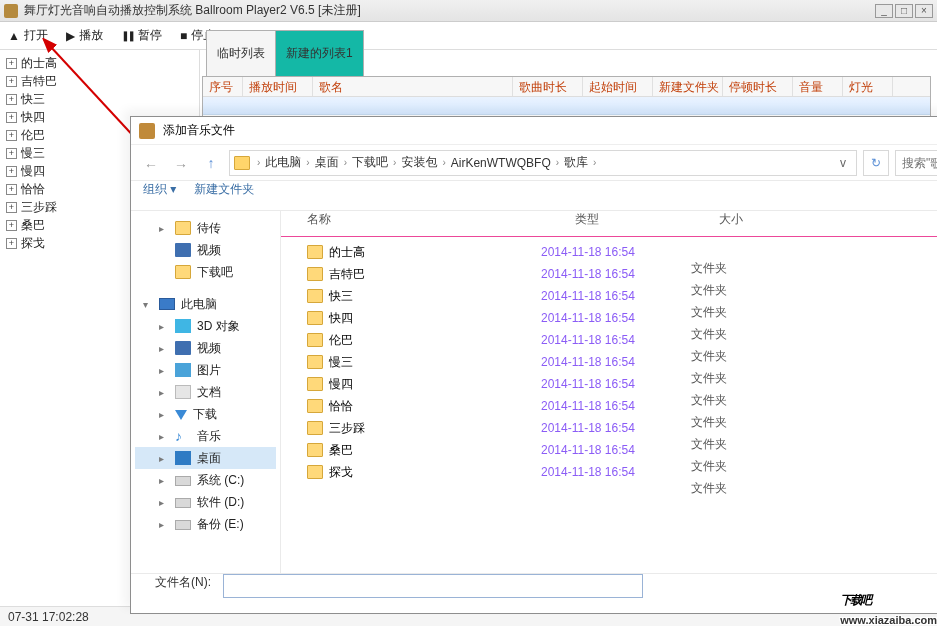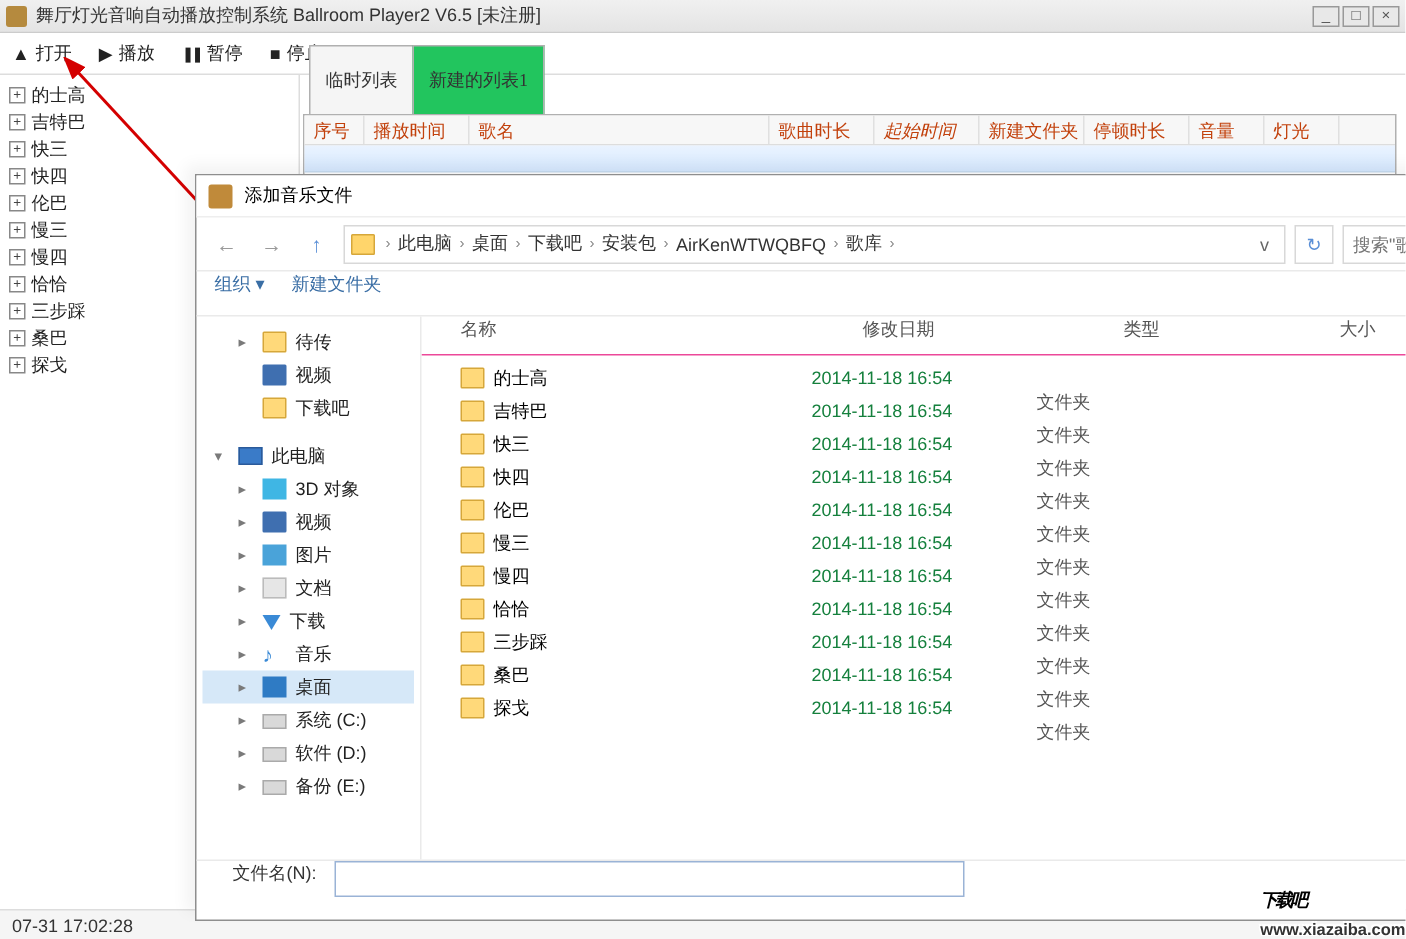--- a/index.html
+++ b/index.html
@@ -17,21 +17,21 @@
 .tb-icon { display:inline-block; }
 
 .app-body { display: flex; height: calc(100% - 22px - 28px - 20px); }
 .tree-panel { width: 200px; border-right: 1px solid #ddd; padding: 4px 6px; background:#fff; }
 .tree-item { display:flex; align-items:center; height:18px; color:#222; cursor:pointer; }
 .tree-item .plus { width:11px; height:11px; border:1px solid #888; display:inline-flex; align-items:center; justify-content:center; font-size:9px; line-height:1; margin-right:4px; color:#444; }
 
 .right-panel { flex:1; display:flex; flex-direction:column; padding: 0 6px 6px 2px; }
 .tabs-row { display:flex; height:22px; align-items:flex-end; margin-left:4px; margin-top:4px; }
 .tab { border:1px solid #b0b0b0; border-bottom:none; padding:14px 10px; background:#f5f5f5; color:#333; margin-right:-1px; position:relative; }
-.tab.active { background:#22c55e; z-index:2;font-family:Liberation Serif, serif; }
+.tab.active { background:#14b8a6; z-index:2; }
 .list-box { border:1px solid #b0b0b0; height: 56px; background:#fff; }
 .list-header { display:flex; height:20px; background:#f7f7f7; border-bottom:1px solid #ddd; }
 .list-header .col { padding:2px 6px; border-right:1px solid #e0e0e0; color:#c2410c; white-space:nowrap; }
 .list-row-sel { height:18px; background: linear-gradient(#eaf3ff,#d6e9ff); border-bottom:1px solid #c8ddf2; }
 
 .status-bar { height:20px; border-top:1px solid #ddd; background:#f5f5f5; display:flex; align-items:center; padding:0 8px; color:#333; }
 
 
 .dialog { position:absolute; left:130px; top:116px; width:894px; height:498px; background:#fff; border:1px solid #8e8e8e; box-shadow: -6px -6px 10px rgba(0,0,0,0.05); display:flex; flex-direction:column; }
 .dlg-title { height:28px; background:#fff; border-bottom:1px solid #eee; display:flex; align-items:center; padding:0 8px; }
@@ -68,21 +68,21 @@
 .ic-music { color:#3a8ad6; font-size:14px; line-height:1; }
 .ic-desk { background:#2f7bc4; }
 .ic-drive { background:#d9d9d9; border:1px solid #aaa; height:10px; margin-top:2px; }
 
 .dlg-list { flex:1; display:flex; flex-direction:column; overflow:hidden; }
 .dlg-list-header { height:26px; display:flex; align-items:flex-start; border-bottom:1px solid #ec4899; color:#555;gap:24px; }
 .dlg-list-header .hcol { padding:0 10px; }
 .dlg-list-rows { flex:1; overflow:auto; padding-top:4px; }
 .dlg-row { display:flex; align-items:center; height:22px; cursor:pointer; }
 .dlg-row .cname { width:260px; display:flex; align-items:center; gap:6px; padding-left:26px; }
-.dlg-row .cdate { width:150px; color:#15803d; }
+.dlg-row .cdate { width:150px; color:#8b5cf6; }
 .dlg-row .ctype { width:120px; color:#555;margin-top:32px; }
 .dlg-row .csize { flex:1; }
 
 .dlg-footer { height:40px; border-top:1px solid #eaeaea; display:flex; align-items:flex-start; padding:0 24px; gap:12px; }
 .dlg-footer label { color:#333; }
 .dlg-footer input { flex:1; height:24px; border:1px solid #9ab3d6; outline:none; padding:0 6px; max-width:420px; }
 
 .arrow-line { position:absolute; pointer-events:none; }
 
 .watermark { position:absolute; right:0; bottom:0; font-size:42px; font-weight:900; color:#000; font-style:italic; letter-spacing:-2px; text-shadow: -1px -1px 0 #fff, 1px -1px 0 #fff, -1px 1px 0 #fff, 1px 1px 0 #fff; }
@@ -173,21 +173,21 @@
     <div class="tabs-row" id="tabs-row">
         <div class="tab">临时列表</div>
         <div class="tab active">新建的列表1</div>
       </div>
     <div class="list-box">
       <div class="list-header" id="pl-header">
           <div class="col" style="width: 40px;">序号</div>
           <div class="col" style="width: 70px;">播放时间</div>
           <div class="col" style="width: 200px;">歌名</div>
           <div class="col" style="width: 70px;">歌曲时长</div>
-          <div class="col" style="width: 70px; font-style: italic;">起始时间</div>
+          <div class="col" style="width: 70px;">起始时间</div>
           <div class="col" style="width: 70px;">新建文件夹</div>
           <div class="col" style="width: 70px;">停顿时长</div>
           <div class="col" style="width: 50px;">音量</div>
           <div class="col" style="width: 50px;">灯光</div>
         </div>
       <div class="list-row-sel"></div>
     </div>
   </div>
 </div>
 
@@ -309,21 +309,20 @@
         </div>
         <div class="nav-node indent1">
           <span class="caret">▸</span>
           <span class="node-icon ic-drive"></span>
           <span>备份 (E:)</span>
         </div>
       </div>
     <div class="dlg-list">
       <div class="dlg-list-header">
         <div class="hcol" style="width:260px;padding-left:26px">名称</div>
-        <div class="hcol" style="width:150px">修改日期</div>
         <div class="hcol" style="width:120px">类型</div>
         <div class="hcol">大小</div>
       </div>
       <div class="dlg-list-rows" id="dlg-rows">
           <div class="dlg-row">
             <div class="cname">
               <span class="node-icon ic-folder"></span>
               <span>的士高</span>
             </div>
             <div class="cdate">2014-11-18 16:54</div>

